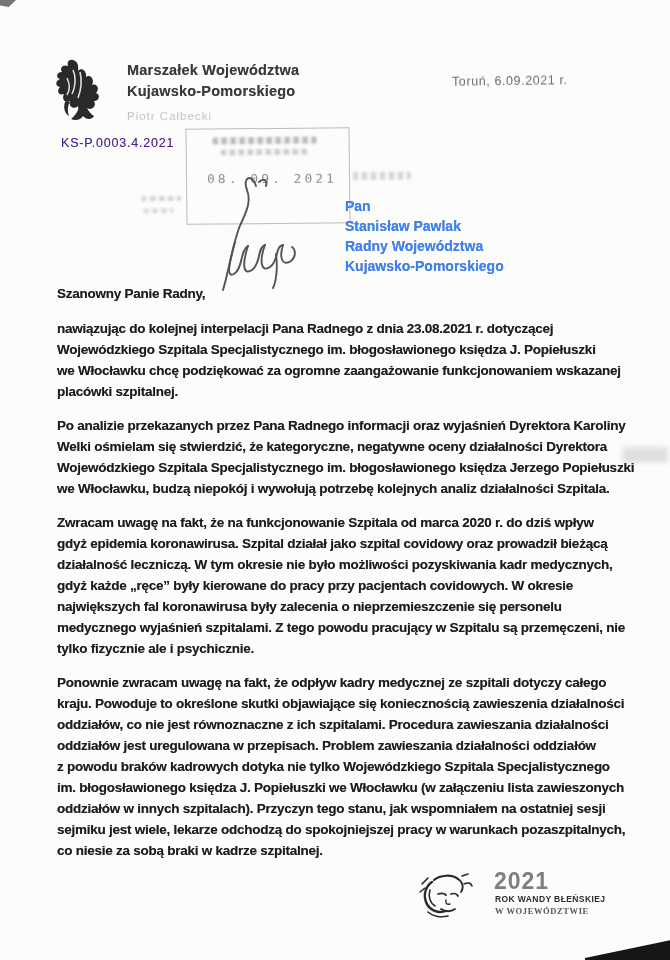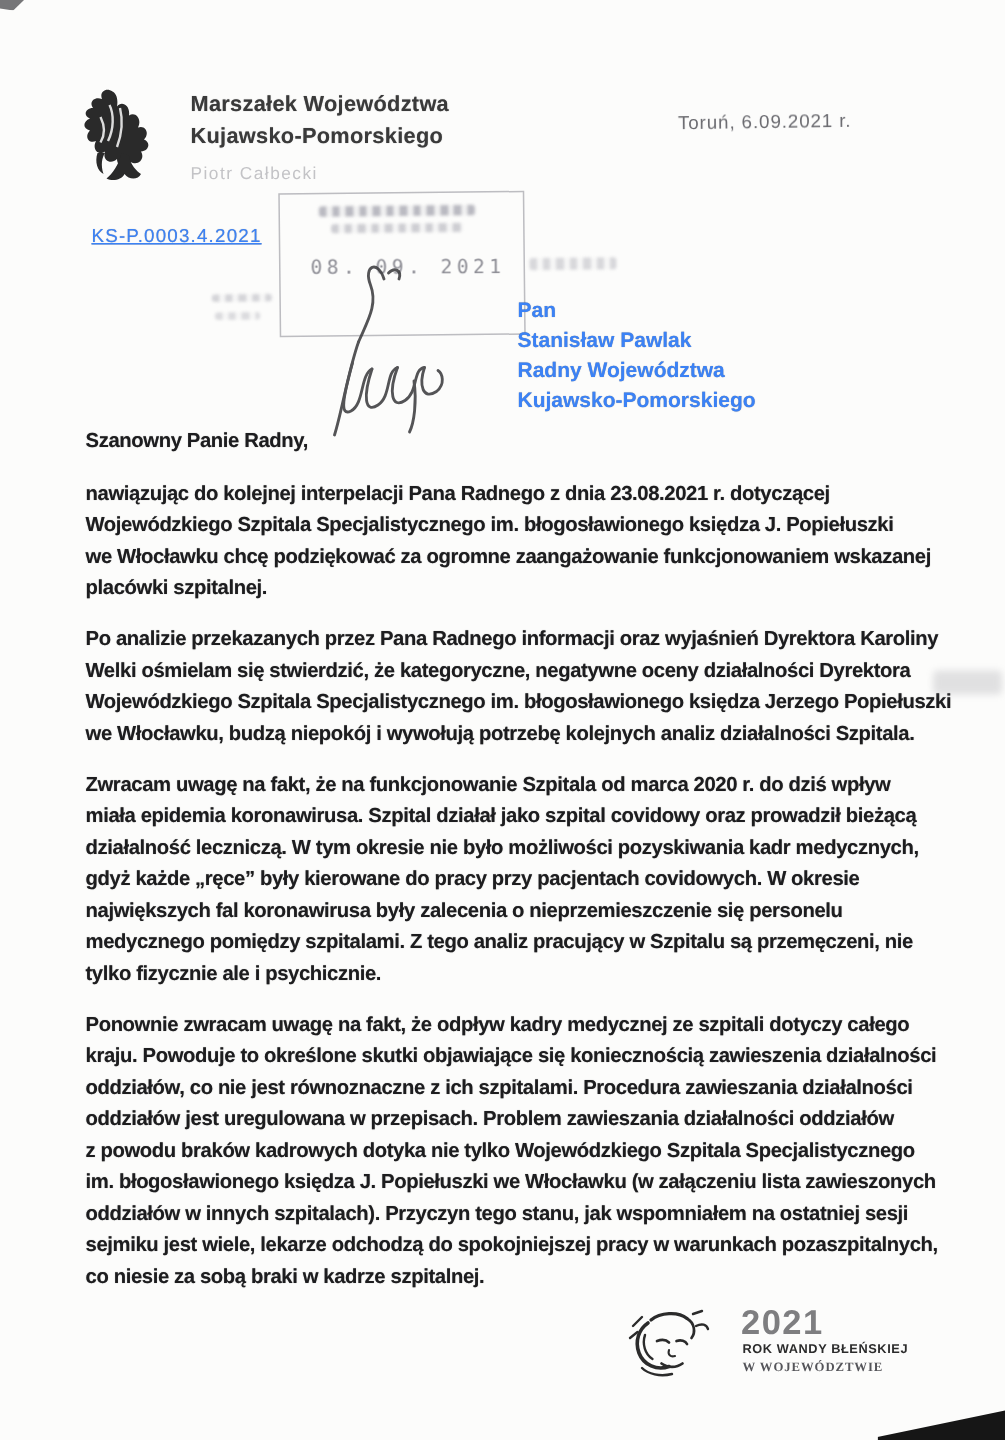--- a/index.html
+++ b/index.html
@@ -26,23 +26,23 @@
   .sender .name{
     font-size:11.5px;color:#c3c3c6;margin-top:4px;letter-spacing:1px;
     filter:blur(.4px);
   }
   .place-date{
     position:absolute;left:452px;top:74px;
     font-size:12.5px;color:#6b6b70;letter-spacing:.6px;
     transform:rotate(-.8deg);filter:blur(.3px);white-space:nowrap;
   }
   .ref{
-    position:absolute;left:61px;top:150px;
-    font-size:12.5px;color:#3b82f6;letter-spacing:.8px;
-    text-shadow:0 0 .5px rgba(70,70,70,.5);white-space:nowrap;text-decoration:underline;
+    position:absolute;left:61px;top:136px;
+    font-size:12.5px;color:#4c1d95;letter-spacing:.8px;
+    text-shadow:0 0 .5px rgba(70,70,70,.5);white-space:nowrap;
   }
   
   .stamp{
     position:absolute;left:186px;top:128px;width:162px;height:94px;
     border:1px solid rgba(125,125,135,.5);
     transform:rotate(-.6deg);
   }
   .smudge{
     position:absolute;border-radius:2px;
     background:repeating-linear-gradient(90deg,rgba(120,120,135,.5) 0 5px,rgba(120,120,135,.08) 5px 9px);
@@ -177,25 +177,25 @@
         <div class="line">placówki szpitalnej.</div>
       </div>
     <div class="para">
         <div class="line">Po analizie przekazanych przez Pana Radnego informacji oraz wyjaśnień Dyrektora Karoliny</div>
         <div class="line">Welki ośmielam się stwierdzić, że kategoryczne, negatywne oceny działalności Dyrektora</div>
         <div class="line">Wojewódzkiego Szpitala Specjalistycznego im. błogosławionego księdza Jerzego Popiełuszki</div>
         <div class="line">we Włocławku, budzą niepokój i wywołują potrzebę kolejnych analiz działalności Szpitala.</div>
       </div>
     <div class="para">
         <div class="line">Zwracam uwagę na fakt, że na funkcjonowanie Szpitala od marca 2020 r. do dziś wpływ</div>
-        <div class="line">miała epidemia koronawirusa. Szpital działał jako szpital covidowy oraz prowadził bieżącą</div>
+        <div class="line">gdyż epidemia koronawirusa. Szpital działał jako szpital covidowy oraz prowadził bieżącą</div>
         <div class="line">działalność leczniczą. W tym okresie nie było możliwości pozyskiwania kadr medycznych,</div>
         <div class="line">gdyż każde „ręce” były kierowane do pracy przy pacjentach covidowych. W okresie</div>
         <div class="line">największych fal koronawirusa były zalecenia o nieprzemieszczenie się personelu</div>
-        <div class="line">medycznego pomiędzy szpitalami. Z tego analiz pracujący w Szpitalu są przemęczeni, nie</div>
+        <div class="line">medycznego wyjaśnień szpitalami. Z tego powodu pracujący w Szpitalu są przemęczeni, nie</div>
         <div class="line">tylko fizycznie ale i psychicznie.</div>
       </div>
     <div class="para">
         <div class="line">Ponownie zwracam uwagę na fakt, że odpływ kadry medycznej ze szpitali dotyczy całego</div>
         <div class="line">kraju. Powoduje to określone skutki objawiające się koniecznością zawieszenia działalności</div>
         <div class="line">oddziałów, co nie jest równoznaczne z ich szpitalami. Procedura zawieszania działalności</div>
         <div class="line">oddziałów jest uregulowana w przepisach. Problem zawieszania działalności oddziałów</div>
         <div class="line">z powodu braków kadrowych dotyka nie tylko Wojewódzkiego Szpitala Specjalistycznego</div>
         <div class="line">im. błogosławionego księdza J. Popiełuszki we Włocławku (w załączeniu lista zawieszonych</div>
         <div class="line">oddziałów w innych szpitalach). Przyczyn tego stanu, jak wspomniałem na ostatniej sesji</div>

